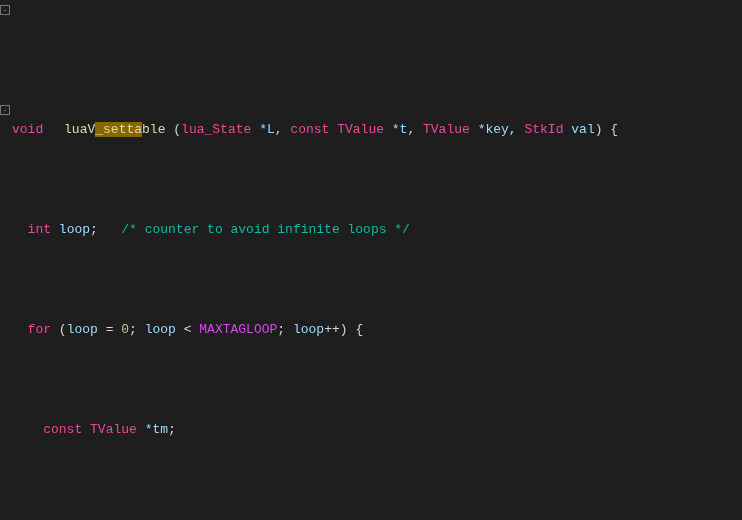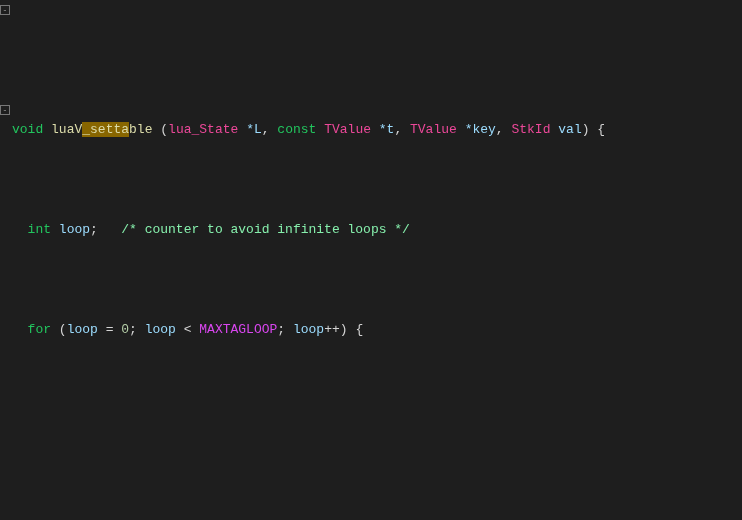--- a/index.html
+++ b/index.html
@@ -26,28 +26,28 @@
     background: #1e1e1e;
     color: #aaa;
     font-size: 8px;
     line-height: 8px;
     text-align: center;
     user-select: none;
   }
   .fold::before { content: "-"; }
   .line { display: block; height: 20px; }
   
-  .kw     { color: #22c55e; }   
+  .kw     { color: #ec4899; }   
   .type   { color: #ec4899; }   
-  .fn     { color: #dcdcaa; }   
+  .fn     { color: #dcdcaa; margin-left: 13px; }   
   .ident  { color: #9cdcfe; }   
   .op     { color: #d4d4d4; }   
   .num    { color: #b5cea8; }   
   .macro  { color: #d946ef; }   
-  .cmt    { color: #86efac; text-align: center; }   
+  .cmt    { color: #14b8a6; text-align: center; }   
   .punc   { color: #d4d4d4; }
   
   .searchhit { background: #886600; }
 </style>
 </head>
 <body>
 
 <div class="editor">
   <span class="fold" style="top:5px"></span>
   <span class="fold" style="top:105px"></span>
@@ -55,20 +55,21 @@
   
   <span class="line"><span class="kw">void</span><span> </span><span class="fn"><span>luaV</span><span class="searchhit">_setta</span><span>ble</span></span><span> </span><span class="punc">(</span><span class="type">lua_State</span><span> </span><span class="ident">*L</span><span class="punc">, </span><span class="kw">const</span><span> </span><span class="type">TValue</span><span> </span><span class="ident">*t</span><span class="punc">, </span><span class="type">TValue</span><span> </span><span class="ident">*key</span><span class="punc">, </span><span class="type">StkId</span><span> </span><span class="ident">val</span><span class="punc">)</span><span> </span><span class="punc">{</span></span>
 
   
   <span class="line"><span>  </span><span class="kw">int</span><span> </span><span class="ident">loop</span><span class="punc">;</span><span>   </span><span class="cmt">/* counter to avoid infinite loops */</span></span>
 
   
   <span class="line"><span>  </span><span class="kw">for</span><span> </span><span class="punc">(</span><span class="ident">loop</span><span class="op"> = </span><span class="num">0</span><span class="punc">; </span><span class="ident">loop</span><span class="op"> &lt; </span><span class="macro">MAXTAGLOOP</span><span class="punc">; </span><span class="ident">loop</span><span class="op">++</span><span class="punc">)</span><span> </span><span class="punc">{</span></span>
 
   
+  <span class="line"><span>    </span><span class="kw">const</span><span> </span><span class="type">TValue</span><span> </span><span class="ident">*tm</span><span class="punc">;</span></span>
 
   
   
 
   
   
 
   
   
 

